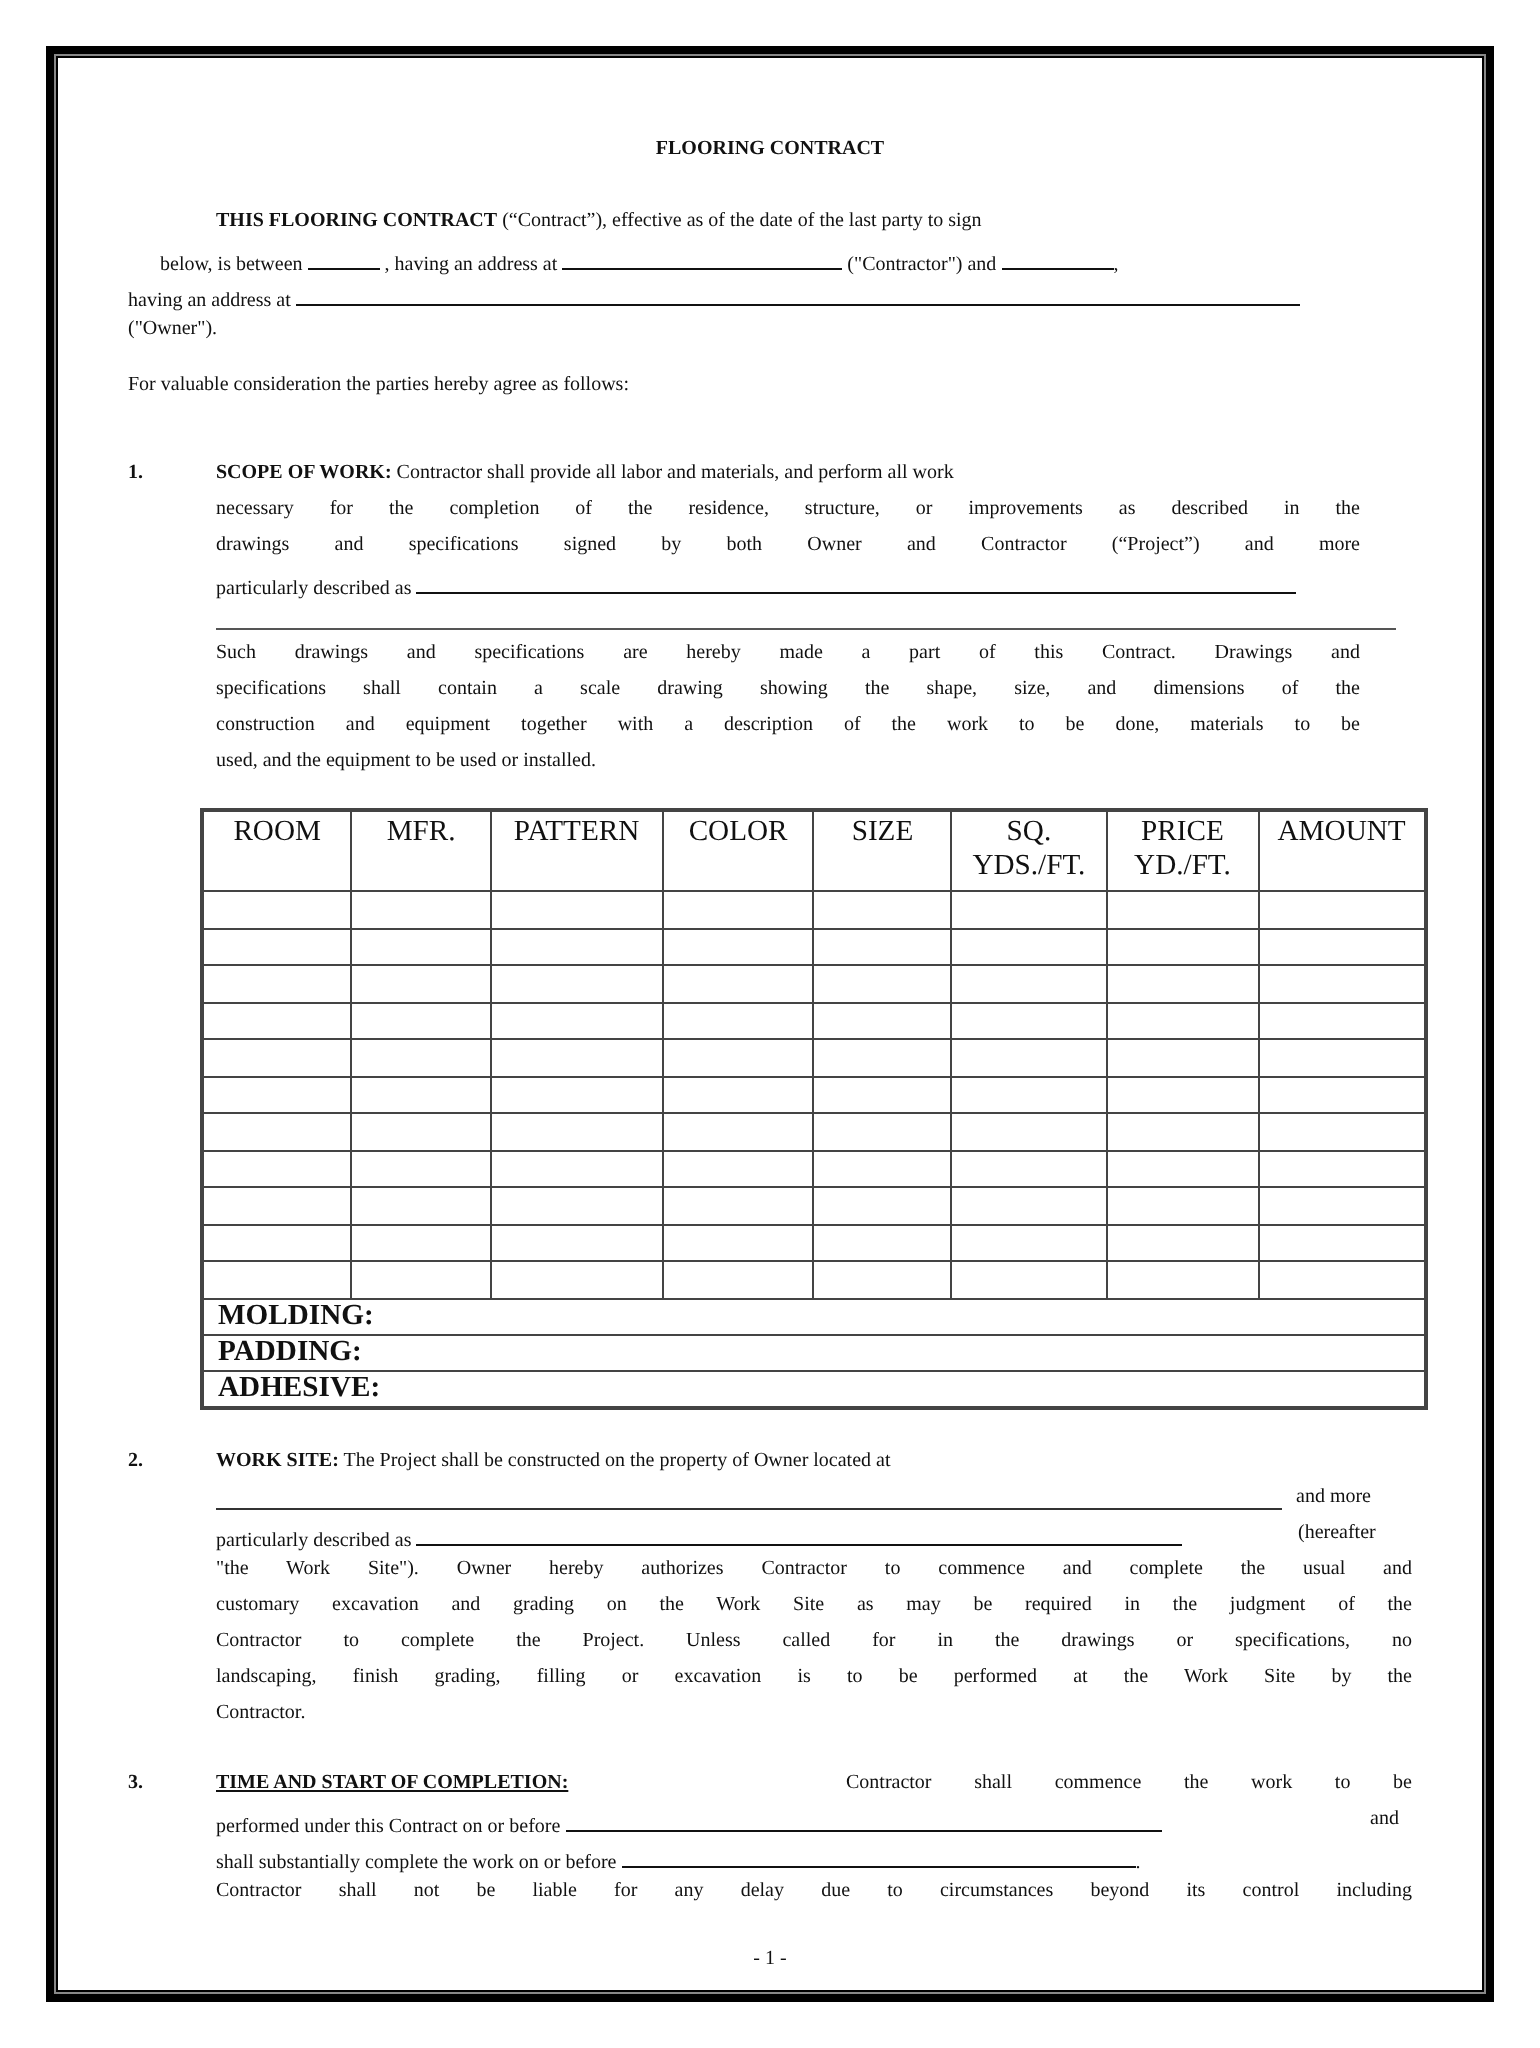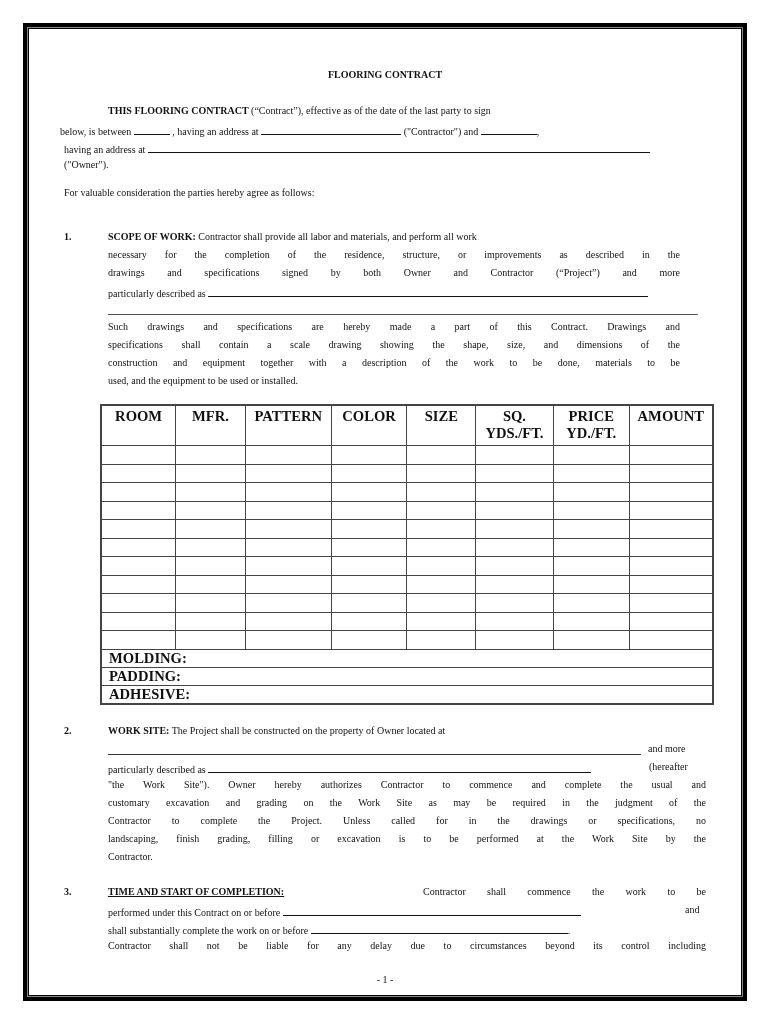--- a/index.html
+++ b/index.html
@@ -15,36 +15,36 @@
   .b { font-weight:bold; }
   .title { left:0; width:770px; text-align:center; top:66px; font-weight:bold; }
   .just { white-space:normal; text-align:justify; text-align-last:justify; }
   .ul { display:inline-block; border-bottom:1px solid #111; height:14px; vertical-align:baseline; }
   .num { left:64px; font-weight:bold; }
   .ind { left:108px; }
   .hline { position:absolute; height:0; border-top:1px solid #555; }
   table.grid { position:absolute; left:100px; top:404px; width:614px; border-collapse:collapse;
                font-size:14.6px; border:2px solid #444; }
   table.grid th, table.grid td { border:1px solid #444; padding:0; }
-  table.grid th { height:37px; vertical-align:top; font-weight:bold; line-height:17px; padding-top:2px; }
+  table.grid th { height:37px; vertical-align:top; font-weight:normal; line-height:17px; padding-top:2px; }
   table.grid td.cell { height:17.5px; }
   table.grid td.full { height:17px; text-align:left; padding-left:7px; font-weight:bold; line-height:17px; }
   .pagenum { left:0; width:770px; text-align:center; top:971px; }
 </style>
 </head>
 <body>
 
 <div class="frame-outer"></div>
 <div class="frame-gray"></div>
 <div class="frame-inner"></div>
 
 <div class="t title">FLOORING CONTRACT</div>
 
 <div class="t" style="left:108px; top:102px;"><span class="b">THIS FLOORING CONTRACT</span><span> (“Contract”), effective as of the date of the last party to sign</span></div>
-<div class="t" style="left:60px; top:120px;"><span>below, is between </span><span class="ul" style="width:36px"></span><span> , having an address at </span><span class="ul" style="width:140px"></span><span> ("Contractor") and </span><span class="ul" style="width:56px"></span><span>,</span></div>
+<div class="t" style="left:80px; top:120px;"><span>below, is between </span><span class="ul" style="width:36px"></span><span> , having an address at </span><span class="ul" style="width:140px"></span><span> ("Contractor") and </span><span class="ul" style="width:56px"></span><span>,</span></div>
 <div class="t" style="left:64px; top:138px;"><span>having an address at </span><span class="ul" style="width:502px"></span></div>
 <div class="t" style="left:64px; top:156px;">("Owner").</div>
 
 <div class="t" style="left:64px; top:184px;">For valuable consideration the parties hereby agree as follows:</div>
 
 <div class="t num" style="top:228px;">1.</div>
 <div class="t ind" style="top:228px;"><span class="b">SCOPE OF WORK:</span><span> Contractor shall provide all labor and materials, and perform all work</span></div>
 <div class="t ind just" style="top:246px; width:572px;">necessary for the completion of the residence, structure, or improvements as described in the</div>
 <div class="t ind just" style="top:264px; width:572px;">drawings and specifications signed by both Owner and Contractor (“Project”) and more</div>
 <div class="t ind" style="top:282px;"><span>particularly described as </span><span class="ul" style="width:440px"></span></div>

